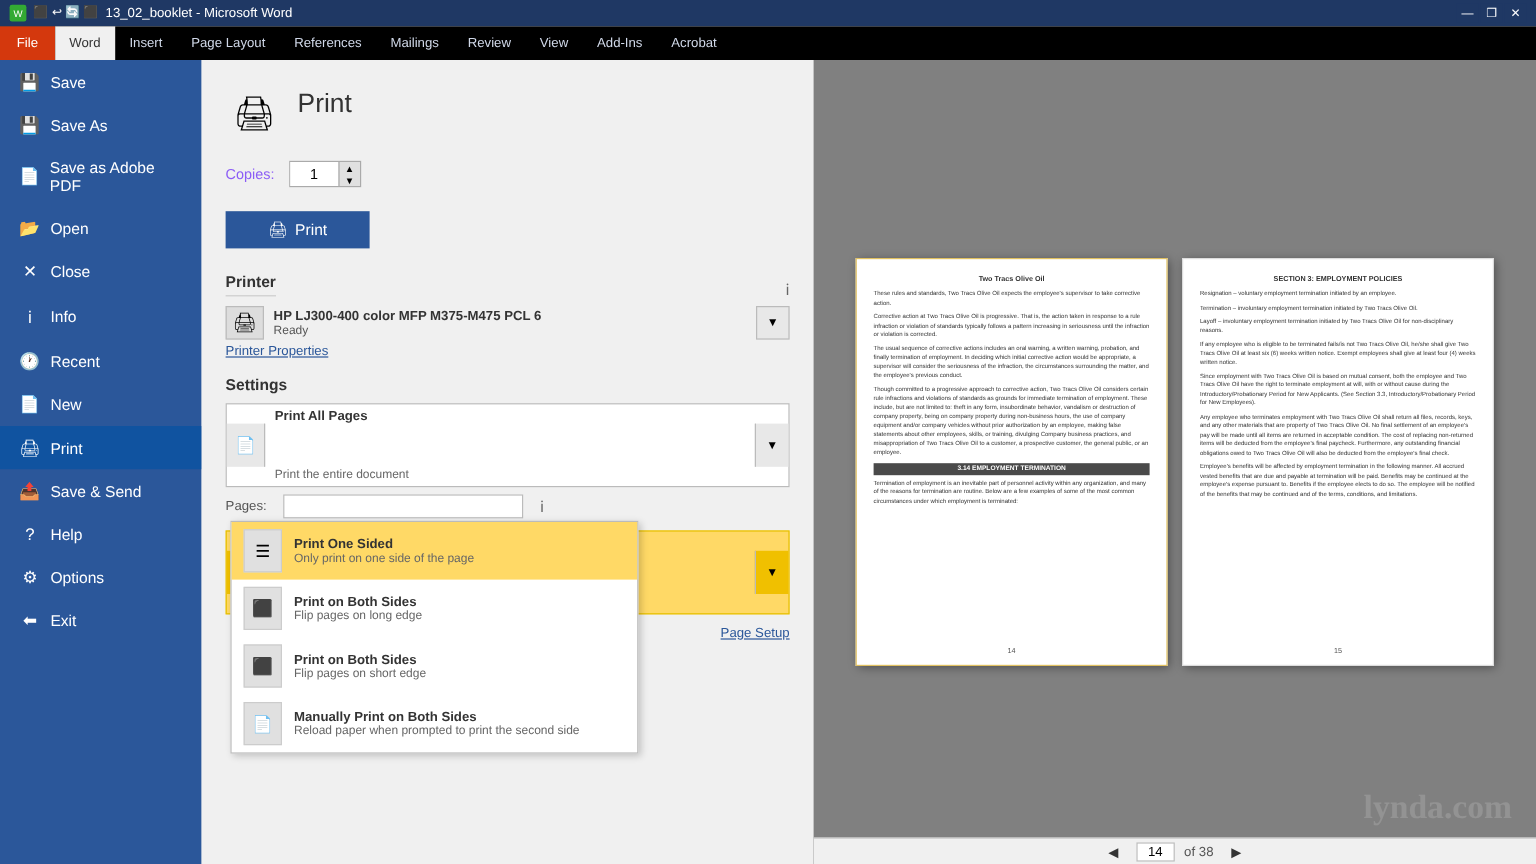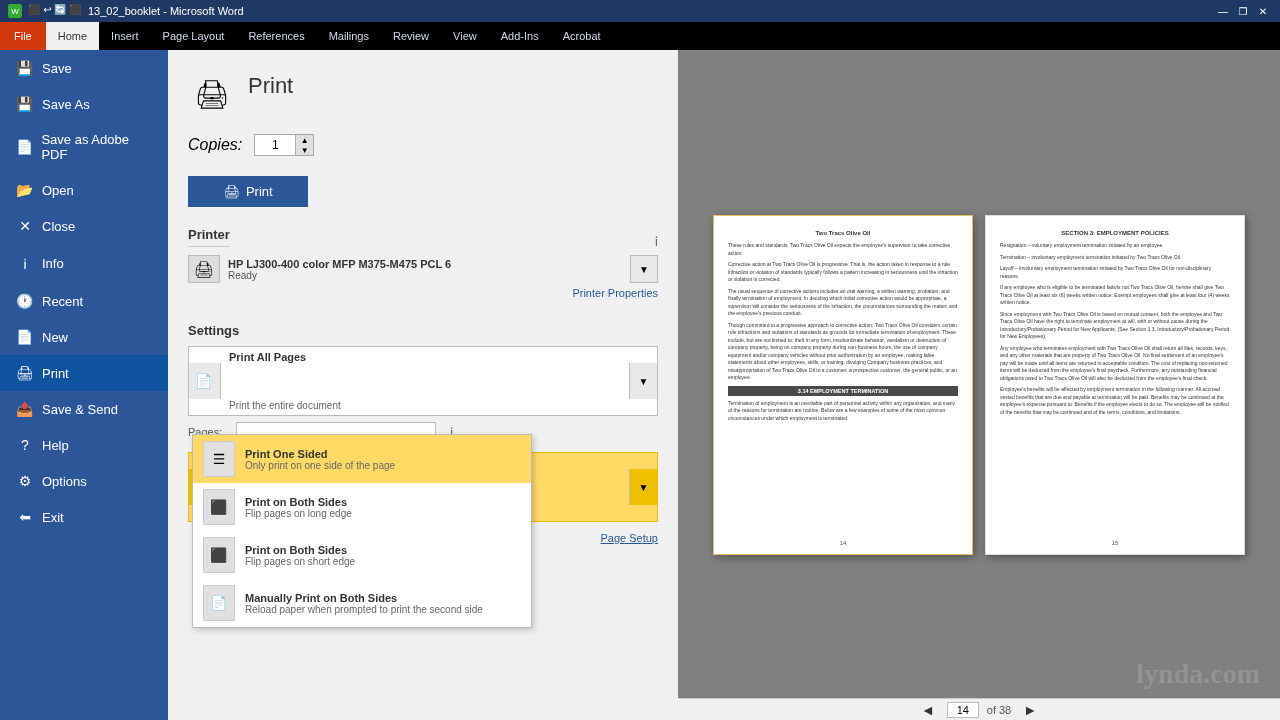--- a/index.html
+++ b/index.html
@@ -40,21 +40,21 @@
     .section-label { font-size: 13px; font-weight: 600; color: #333; margin-bottom: 8px; border-bottom: 1px solid #ccc; padding-bottom: 4px; }
 
     .printer-row { display: flex; align-items: center; justify-content: space-between; margin-bottom: 4px; }
     .printer-info { display: flex; align-items: center; gap: 8px; }
     .printer-icon-box { width: 32px; height: 28px; background: #ddd; border: 1px solid #bbb; display: flex; align-items: center; justify-content: center; font-size: 16px; }
     .printer-name { font-size: 11px; font-weight: 600; color: #333; }
     .printer-status { font-size: 10px; color: #555; }
     .info-icon { color: #666; cursor: pointer; font-size: 13px; }
     .printer-select-arrow { width: 28px; height: 28px; background: #e8e8e8; border: 1px solid #bbb; display: flex; align-items: center; justify-content: center; cursor: pointer; font-size: 10px; }
 
-    .printer-properties-link { text-align: right; font-size: 11px; color: #2b579a; cursor: pointer; margin-bottom: 24px; }
+    .printer-properties-link { text-align: left; font-size: 11px; color: #2b579a; cursor: pointer; text-decoration: underline; margin-bottom: 14px; }
 
     .settings-label { font-size: 13px; font-weight: 600; color: #333; margin-bottom: 8px; }
 
     .dropdown-row { display: flex; align-items: center; margin-bottom: 6px; }
     .dropdown-box { flex: 1; border: 1px solid #bbb; background: white; display: flex; align-items: center; cursor: pointer; min-height: 36px; }
     .dropdown-icon { width: 32px; height: 36px; display: flex; align-items: center; justify-content: center; background: #e8e8e8; border-right: 1px solid #bbb; flex-shrink: 0; font-size: 14px; }
     .dropdown-text { flex: 1; padding: 4px 8px; }
     .dropdown-main { font-size: 11px; font-weight: 600; color: #333; }
     .dropdown-sub { font-size: 10px; color: #666; margin-top: 37px; }
     .dropdown-arrow { width: 28px; height: 36px; background: #e8e8e8; border-left: 1px solid #bbb; display: flex; align-items: center; justify-content: center; font-size: 10px; flex-shrink: 0; }
@@ -115,21 +115,21 @@
   <span class="title-bar-title">13_02_booklet - Microsoft Word</span>
   <div class="title-bar-controls">
     <button class="title-bar-btn">—</button>
     <button class="title-bar-btn">❐</button>
     <button class="title-bar-btn">✕</button>
   </div>
 </div>
 
 <div class="ribbon-tabs">
   <div class="ribbon-tab file">File</div>
-  <div class="ribbon-tab active-tab">Home</div>
+  <div class="ribbon-tab active-tab">Word</div>
   <div class="ribbon-tab">Insert</div>
   <div class="ribbon-tab">Page Layout</div>
   <div class="ribbon-tab">References</div>
   <div class="ribbon-tab">Mailings</div>
   <div class="ribbon-tab">Review</div>
   <div class="ribbon-tab">View</div>
   <div class="ribbon-tab">Add-Ins</div>
   <div class="ribbon-tab">Acrobat</div>
 </div>
 
@@ -193,21 +193,21 @@
   <div class="print-panel">
 
     <div style="display:flex; align-items:center; gap:12px; margin-bottom:16px;">
       <div style="width:48px;height:48px;display:flex;align-items:center;justify-content:center;font-size:28px;">🖨</div>
       <div>
         <div class="print-title">Print</div>
       </div>
     </div>
 
     <div class="copies-row">
-      <span style="font-size:16px;color:#000000;font-style:italic;">Copies:</span>
+      <span style="font-size:12px;color:#8b5cf6;">Copies:</span>
       <div class="copies-spinner">
         <input class="copies-input" type="text" value="1" style="">
         <div class="copies-arrows">
           <button class="copies-arrow">▲</button>
           <button class="copies-arrow">▼</button>
         </div>
       </div>
     </div>
 
     <div class="print-btn-row">

